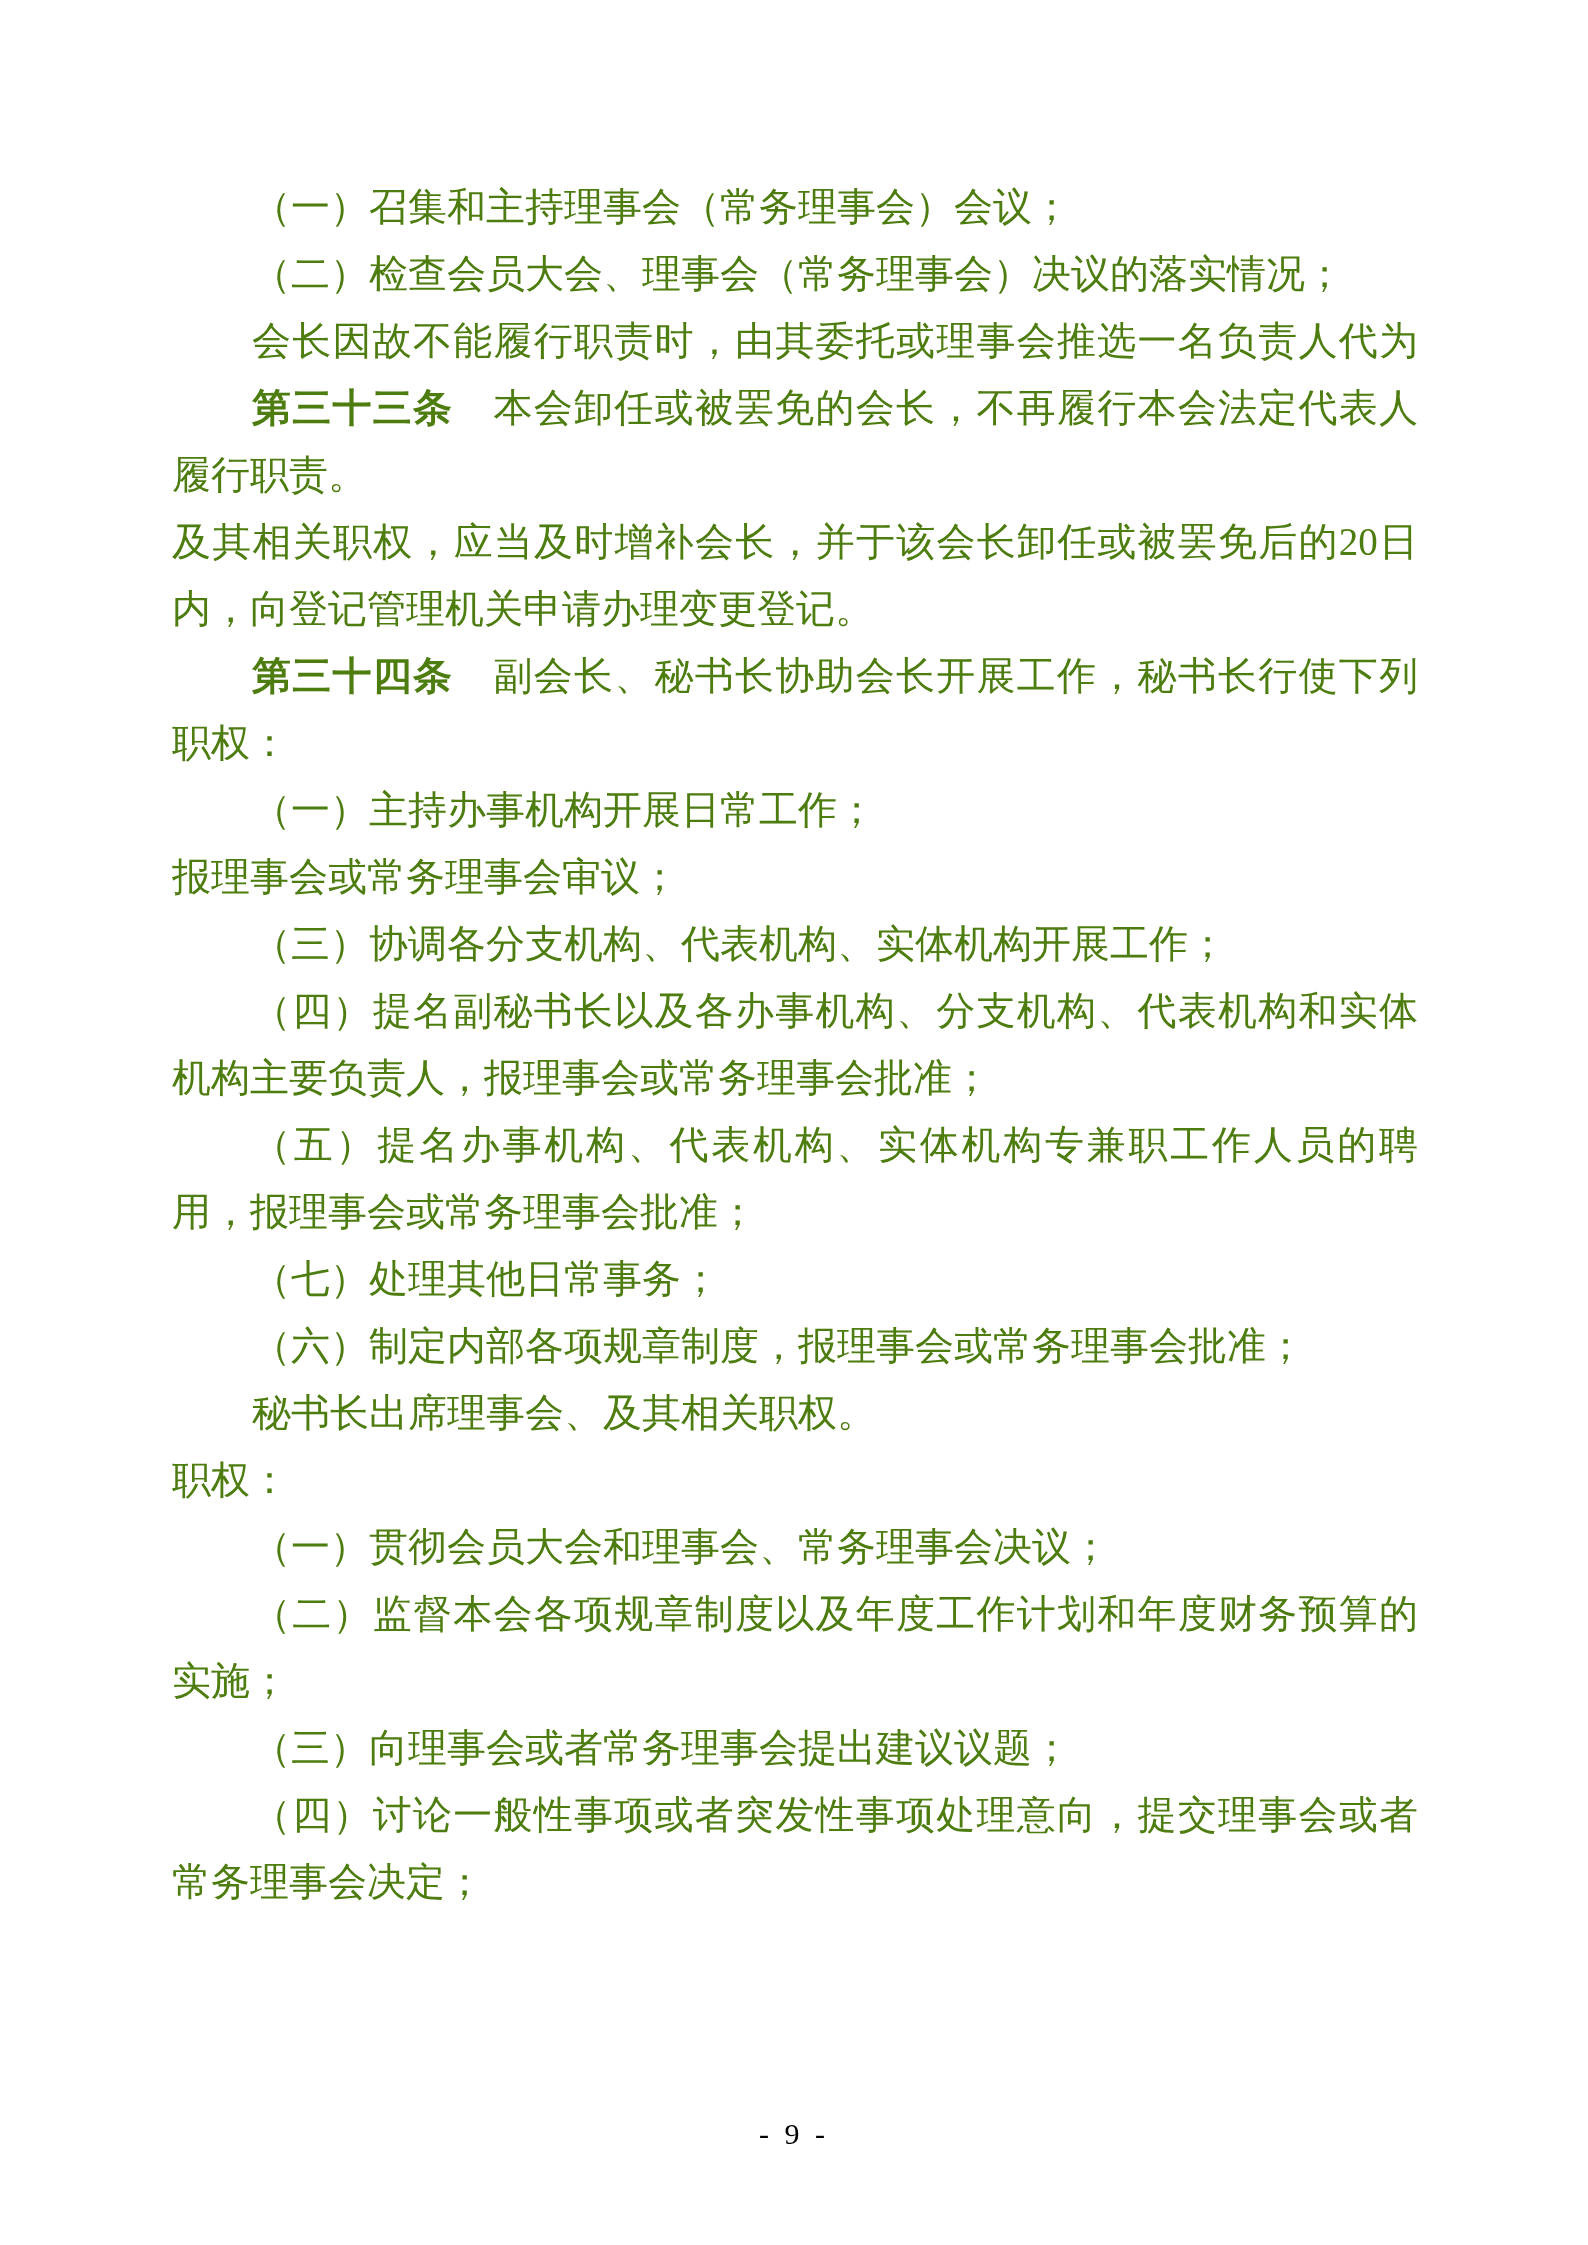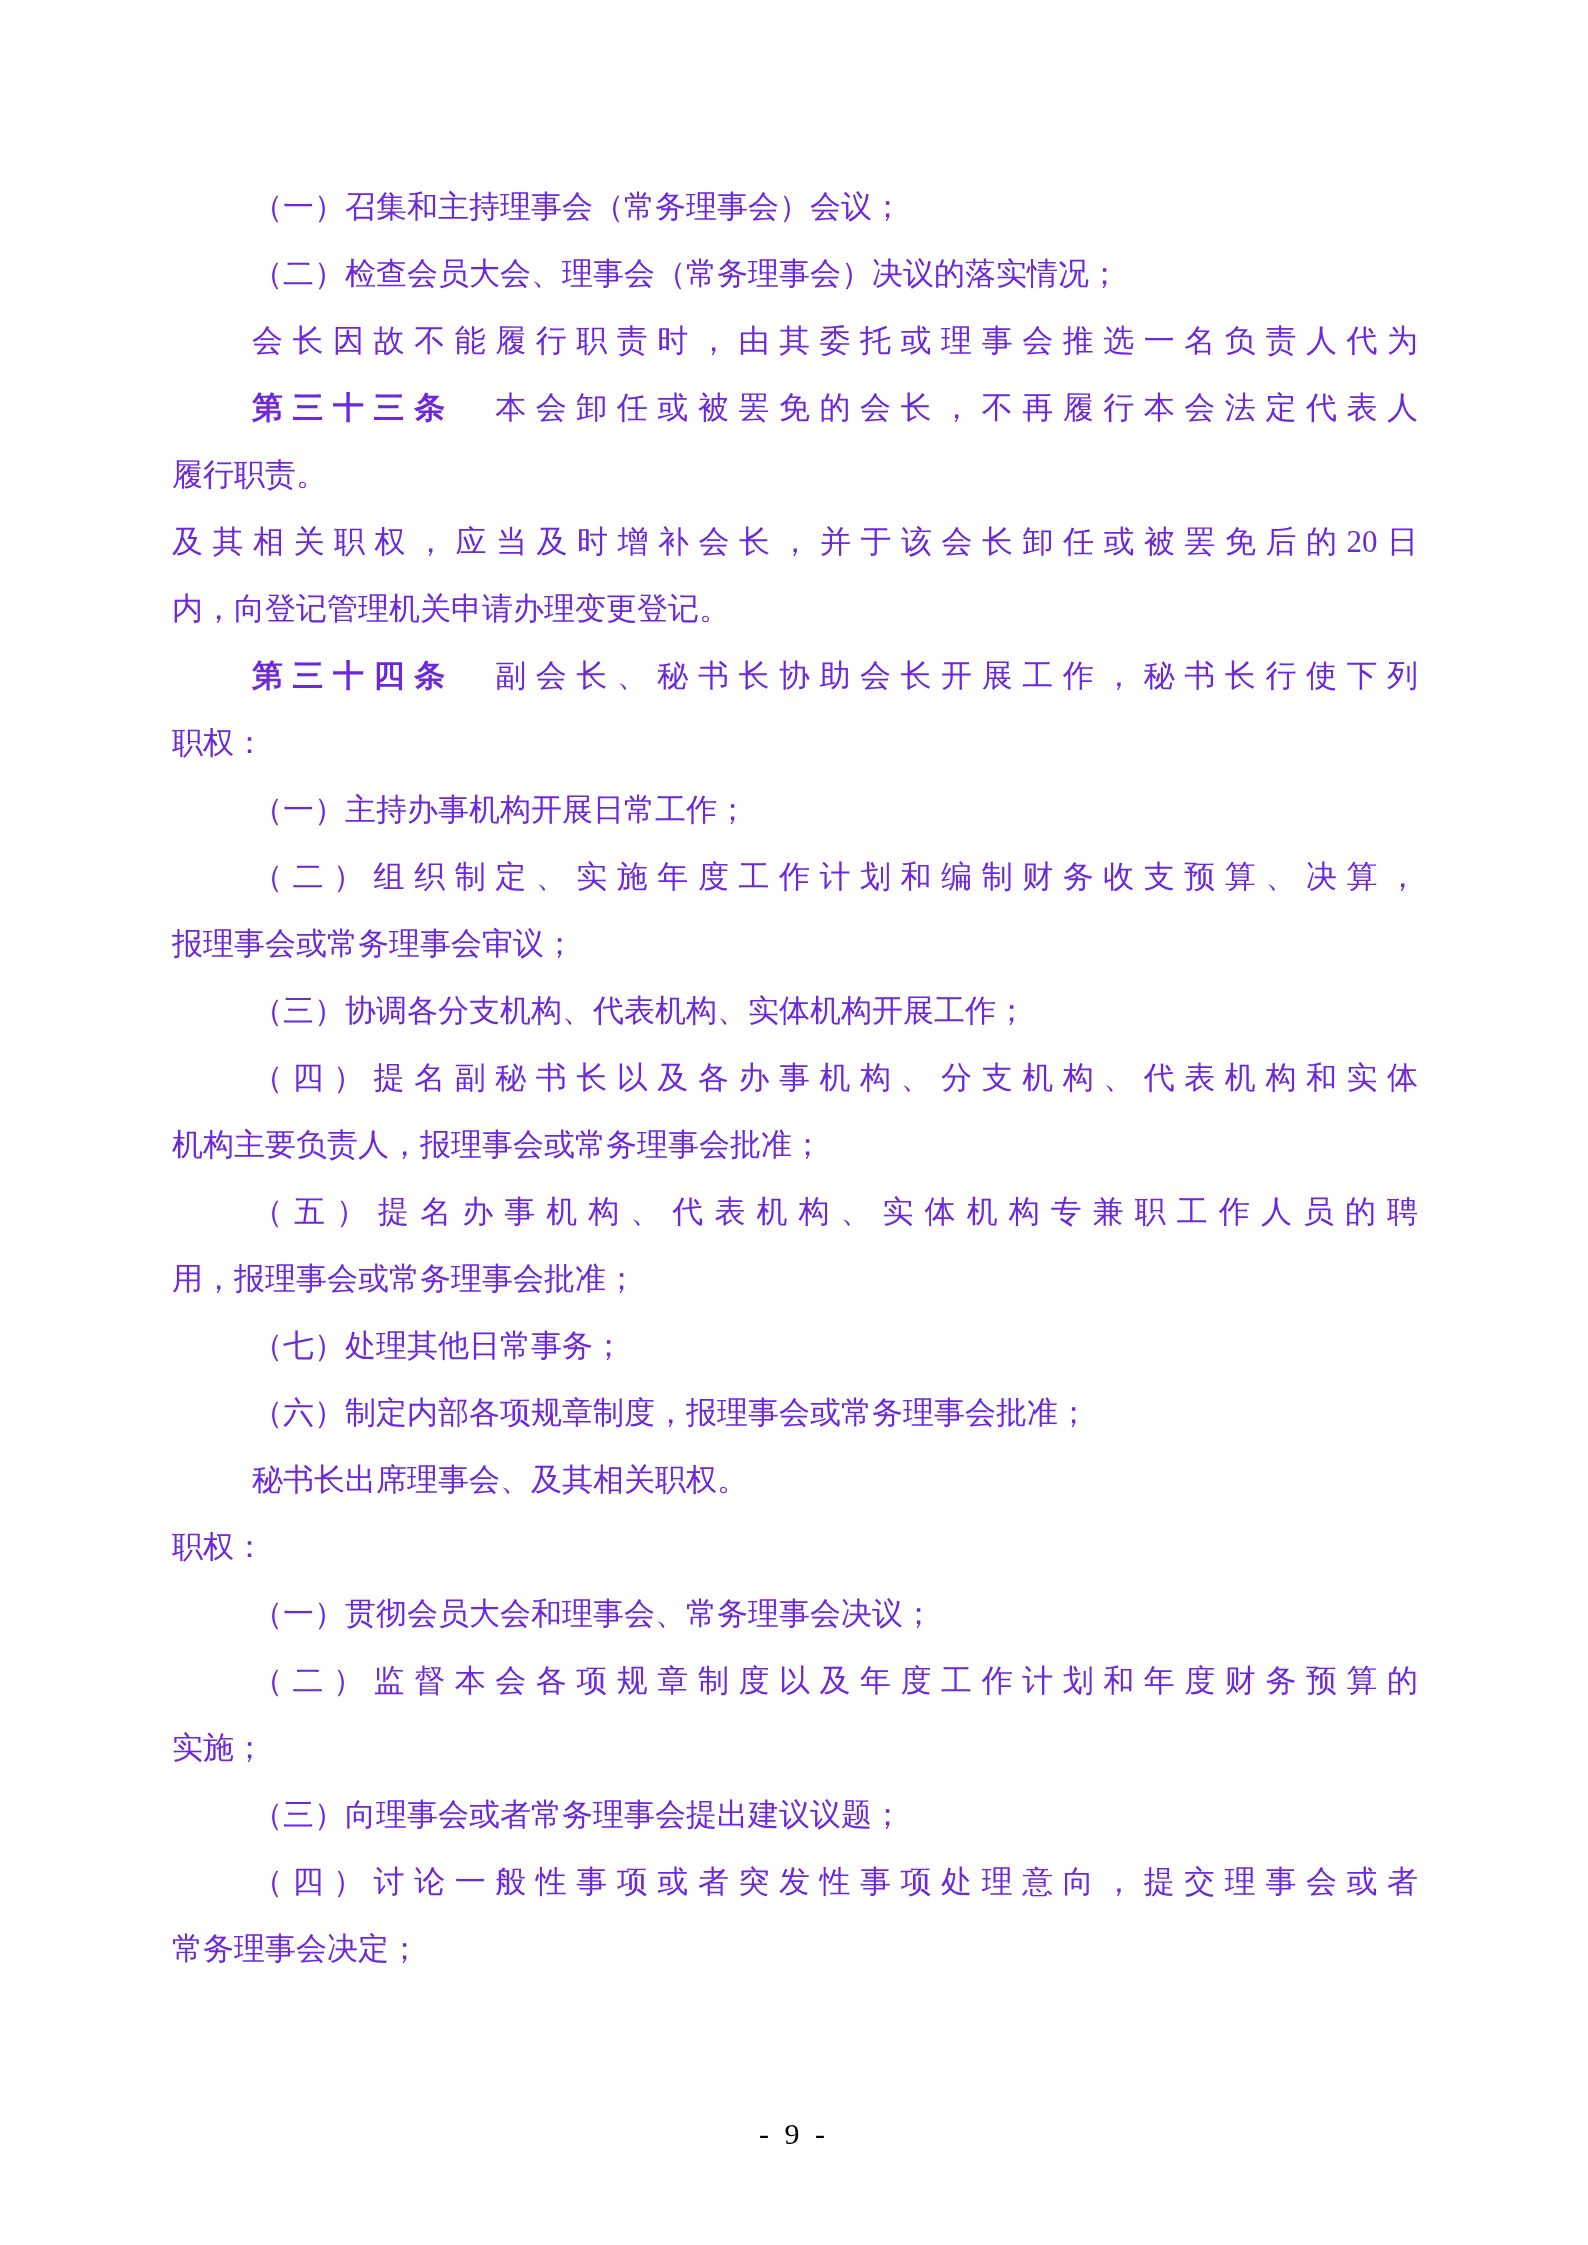--- a/index.html
+++ b/index.html
@@ -22,24 +22,24 @@
     height: 2245px;
     background: #ffffff;
   }
   .text-column {
     position: absolute;
     left: 172px;
     top: 173px;
     width: 1246px;
   }
   .line {
-    font-size: 31px;
+    font-size: 39px;
     line-height: 67px;
     height: 67px;
-    color: #6d28d9;
+    color: #4d7c0f;
     white-space: nowrap;
   }
   .line.indent {
     text-indent: 80px;
   }
   .line.justify {
     white-space: normal;
     text-align: justify;
     text-align-last: justify;
   }
@@ -67,21 +67,20 @@
       <div class="line indent"><span class="run">（一）召集和主持理事会（常务理事会）会议；</span></div>
       <div class="line indent"><span class="run">（二）检查会员大会、理事会（常务理事会）决议的落实情况；</span></div>
       <div class="line indent justify"><span class="run">会长因故不能履行职责时，由其委托或理事会推选一名负责人代为</span></div>
       <div class="line indent justify"><span class="run bold">第三十三条</span><span class="run">　本会卸任或被罢免的会长，不再履行本会法定代表人</span></div>
       <div class="line"><span class="run">履行职责。</span></div>
       <div class="line justify"><span class="run">及其相关职权，应当及时增补会长，并于该会长卸任或被罢免后的20日</span></div>
       <div class="line"><span class="run">内，向登记管理机关申请办理变更登记。</span></div>
       <div class="line indent justify"><span class="run bold">第三十四条</span><span class="run">　副会长、秘书长协助会长开展工作，秘书长行使下列</span></div>
       <div class="line"><span class="run">职权：</span></div>
       <div class="line indent"><span class="run">（一）主持办事机构开展日常工作；</span></div>
-      <div class="line indent justify"><span class="run">（二）组织制定、实施年度工作计划和编制财务收支预算、决算，</span></div>
       <div class="line"><span class="run">报理事会或常务理事会审议；</span></div>
       <div class="line indent"><span class="run">（三）协调各分支机构、代表机构、实体机构开展工作；</span></div>
       <div class="line indent justify"><span class="run">（四）提名副秘书长以及各办事机构、分支机构、代表机构和实体</span></div>
       <div class="line"><span class="run">机构主要负责人，报理事会或常务理事会批准；</span></div>
       <div class="line indent justify"><span class="run">（五）提名办事机构、代表机构、实体机构专兼职工作人员的聘</span></div>
       <div class="line"><span class="run">用，报理事会或常务理事会批准；</span></div>
       <div class="line indent"><span class="run">（七）处理其他日常事务；</span></div>
       <div class="line indent"><span class="run">（六）制定内部各项规章制度，报理事会或常务理事会批准；</span></div>
       <div class="line indent"><span class="run">秘书长出席理事会、及其相关职权。</span></div>
       <div class="line"><span class="run">职权：</span></div>

